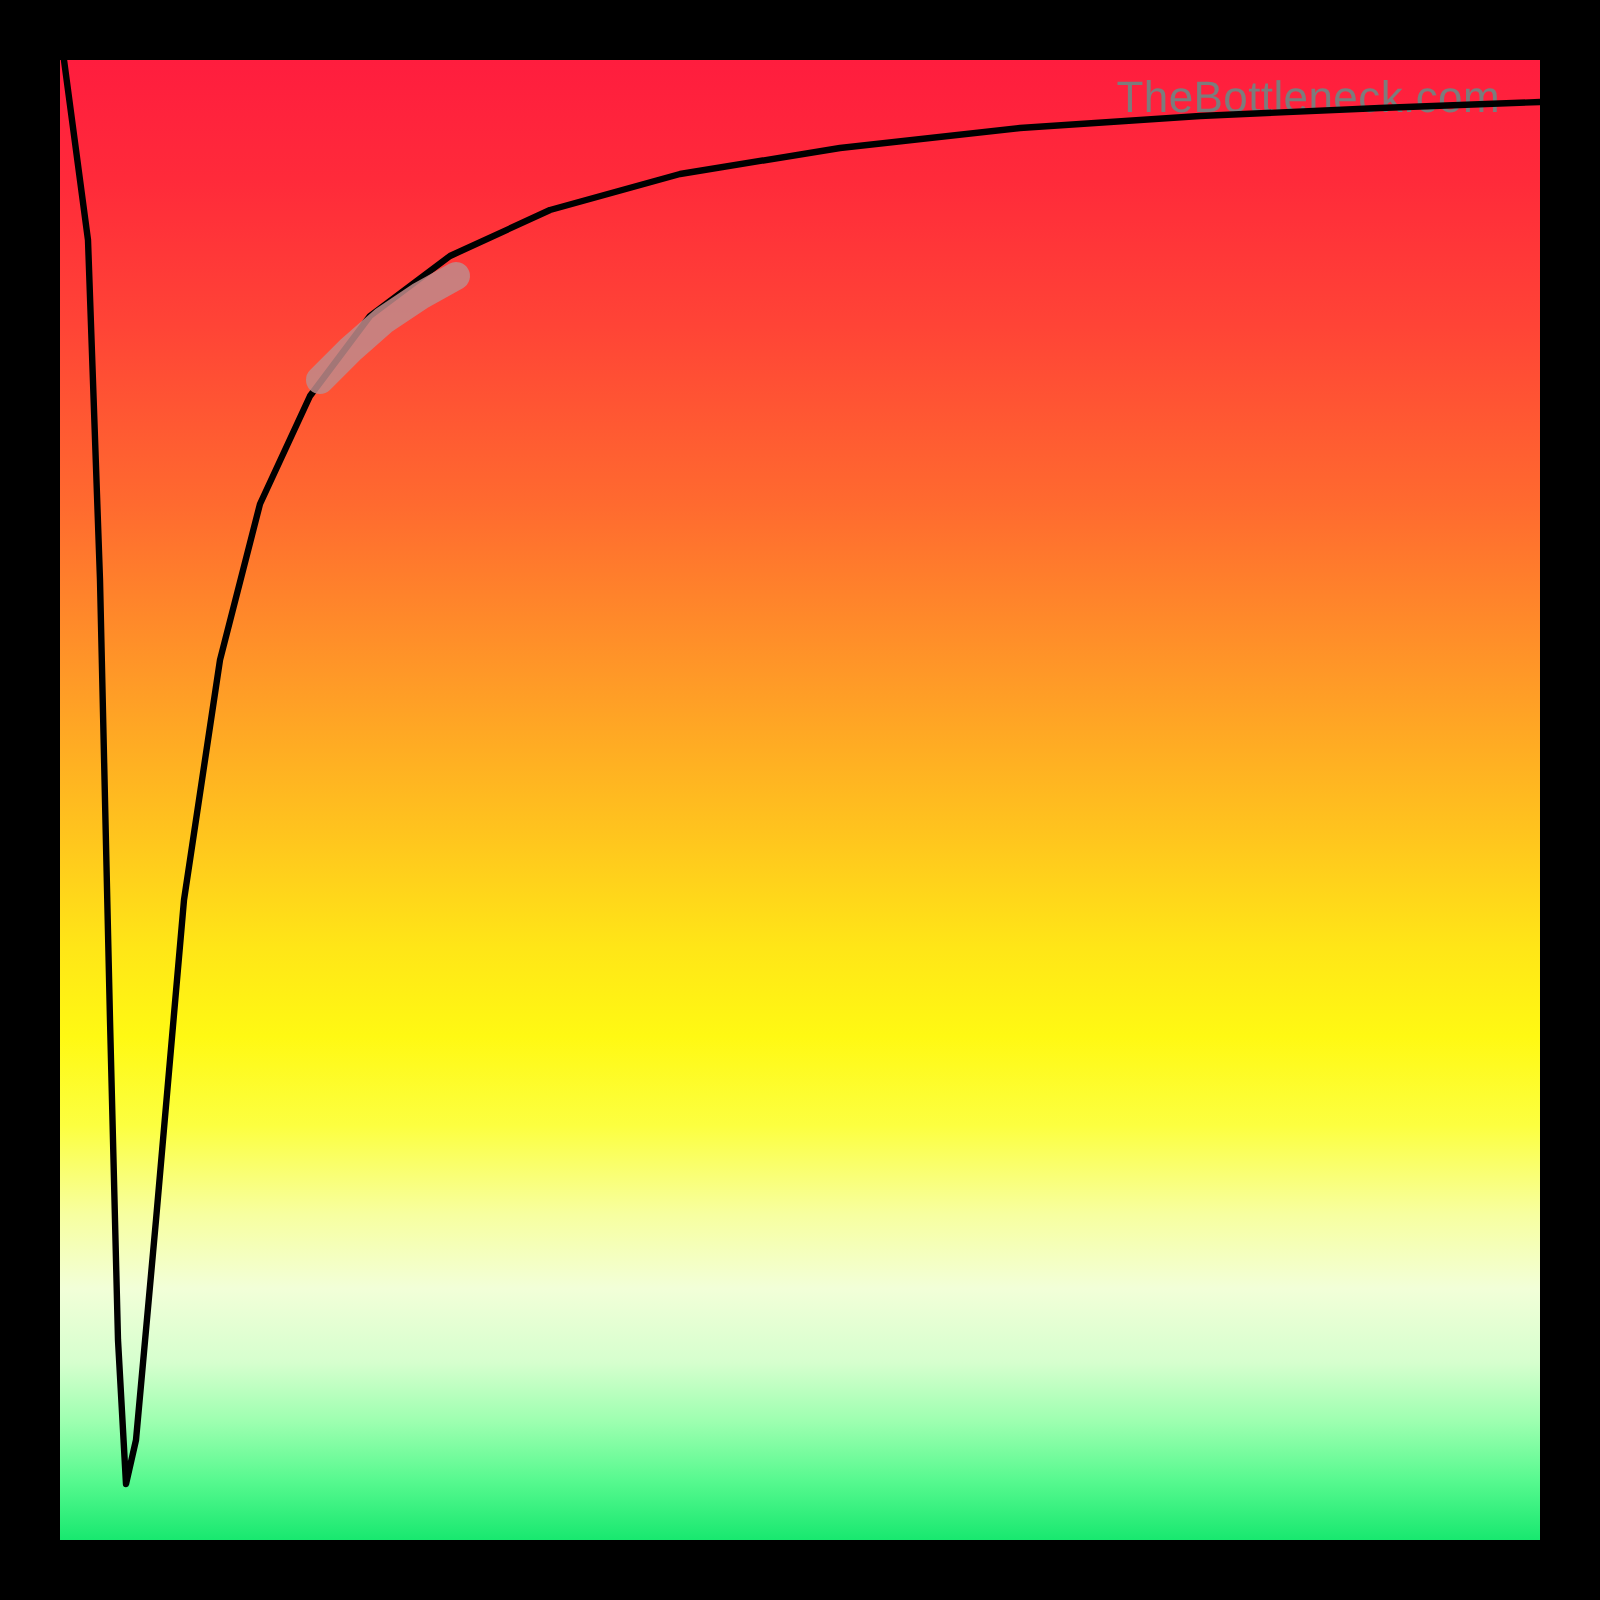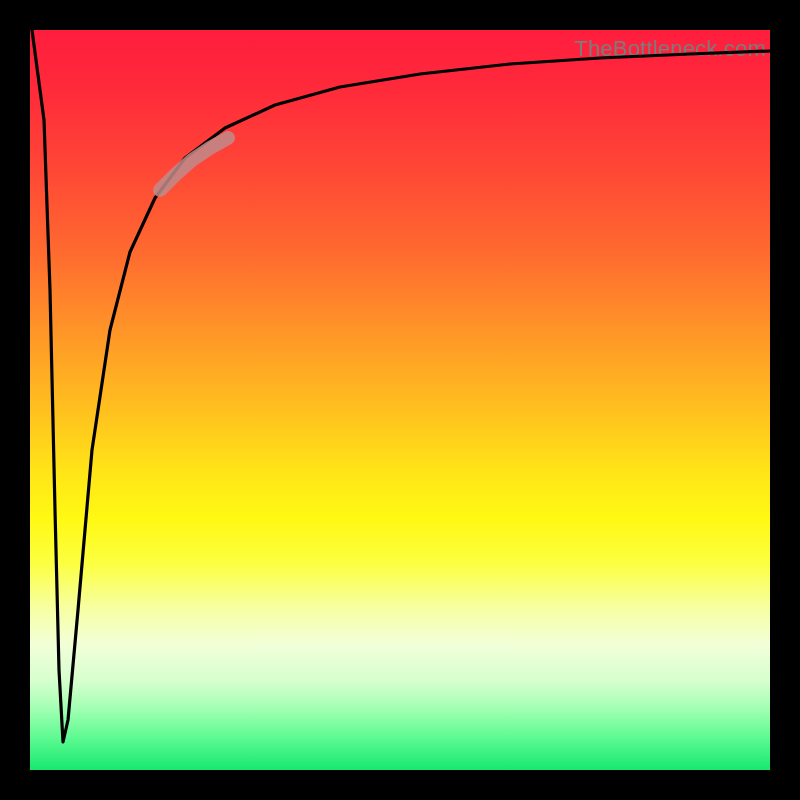--- a/index.html
+++ b/index.html
@@ -39,21 +39,21 @@
       #f2ffd8 83%,
       #d6ffce 88%,
       #9dffb0 92%,
       #57f98f 96%,
       #18e86f 100%
     );
   }
   .watermark {
     position: absolute;
     top: 6px;
-    right: 4px;
+    right: 20px;
     color: #7c7c7c;
     font-size: 22px;
     font-weight: 500;
     letter-spacing: 0.2px;
   }
   svg.curve {
     position: absolute;
     top: 0;
     left: 0;
     width: 740px;

